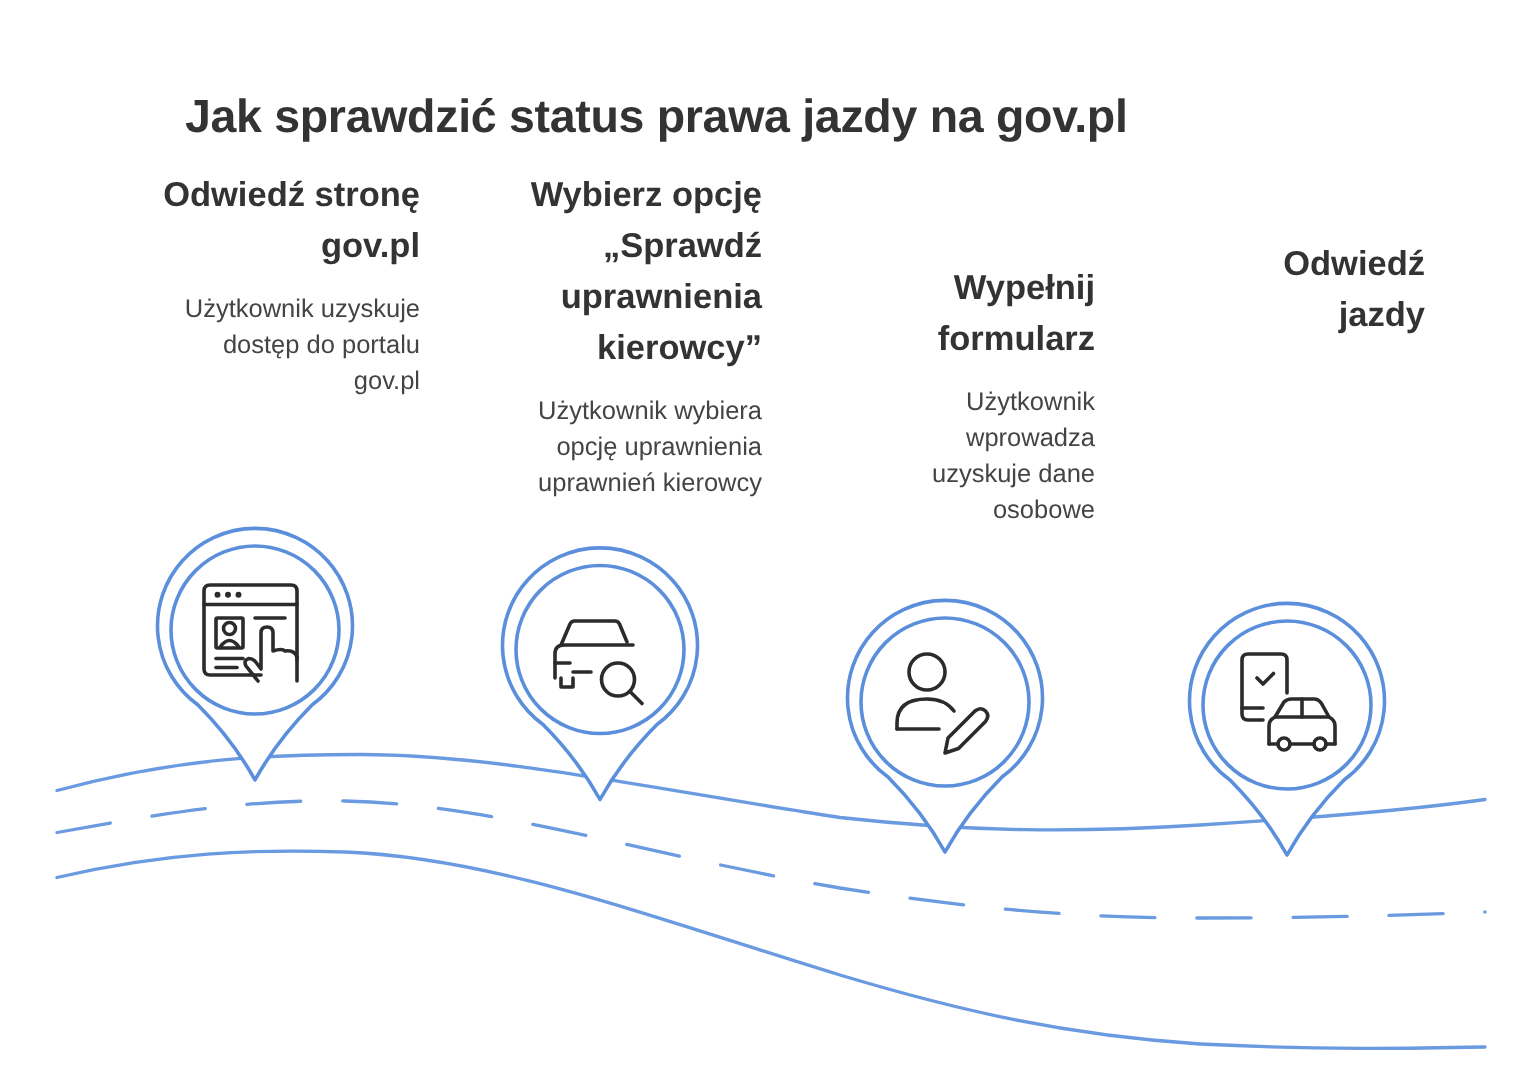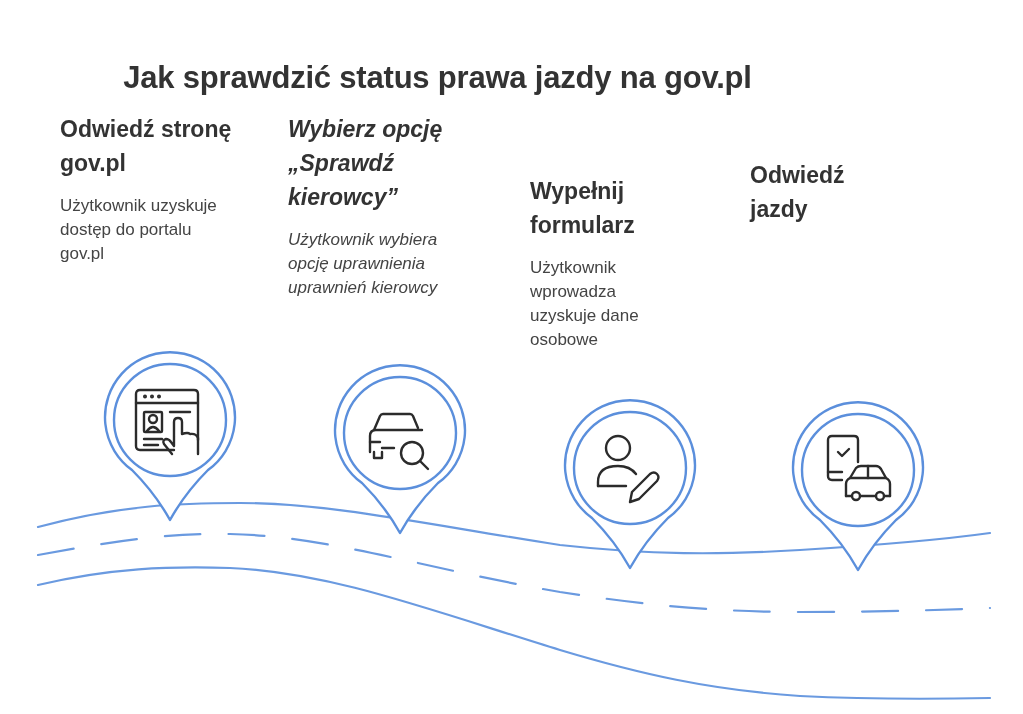--- a/index.html
+++ b/index.html
@@ -22,21 +22,21 @@
       width: 875px;
       text-align: center;
       font-size: 31px;
       font-weight: bold;
       color: #333333;
       letter-spacing: -0.2px;
       margin-top: 44px;
     }
     .step-text {
       position: absolute;
-      text-align: left;
+      text-align: right;
     }
     .step-heading {
       font-size: 23px;
       font-weight: bold;
       line-height: 34px;
       color: #333333;
     }
     .step-desc {
       font-size: 17px;
       line-height: 24px;
@@ -58,24 +58,25 @@
     <div>Odwiedź stronę</div>
     <div>gov.pl</div>
   </div>
   <div class="step-desc" style="margin-top:14px;">
     <div>Użytkownik uzyskuje</div>
     <div>dostęp do portalu</div>
     <div>gov.pl</div>
   </div>
 </div>
 
-<div class="step-text" style="left:288px; top:112px; width:220px;font-style:italic;">
+<div class="step-text" style="left:288px; top:112px; width:220px;">
   <div class="step-heading">
     <div>Wybierz opcję</div>
     <div>„Sprawdź</div>
+    <div>uprawnienia</div>
     <div>kierowcy”</div>
   </div>
   <div class="step-desc" style="margin-top:14px;">
     <div>Użytkownik wybiera</div>
     <div>opcję uprawnienia</div>
     <div>uprawnień kierowcy</div>
   </div>
 </div>
 
 <div class="step-text" style="left:530px; top:174px; width:200px;">

